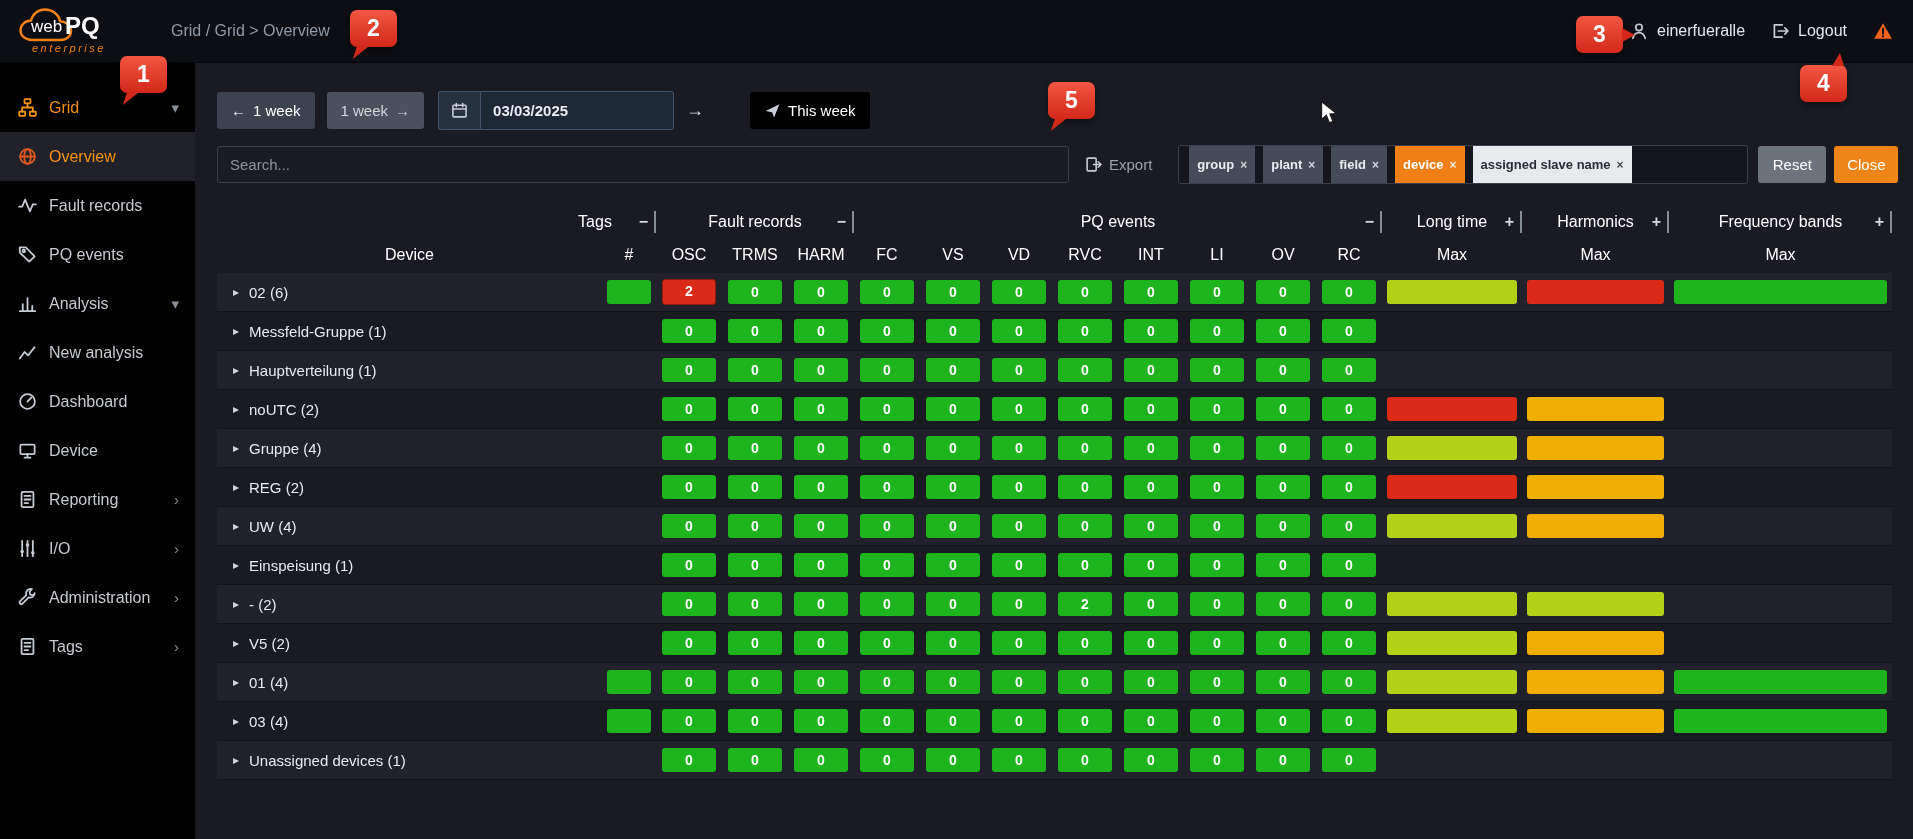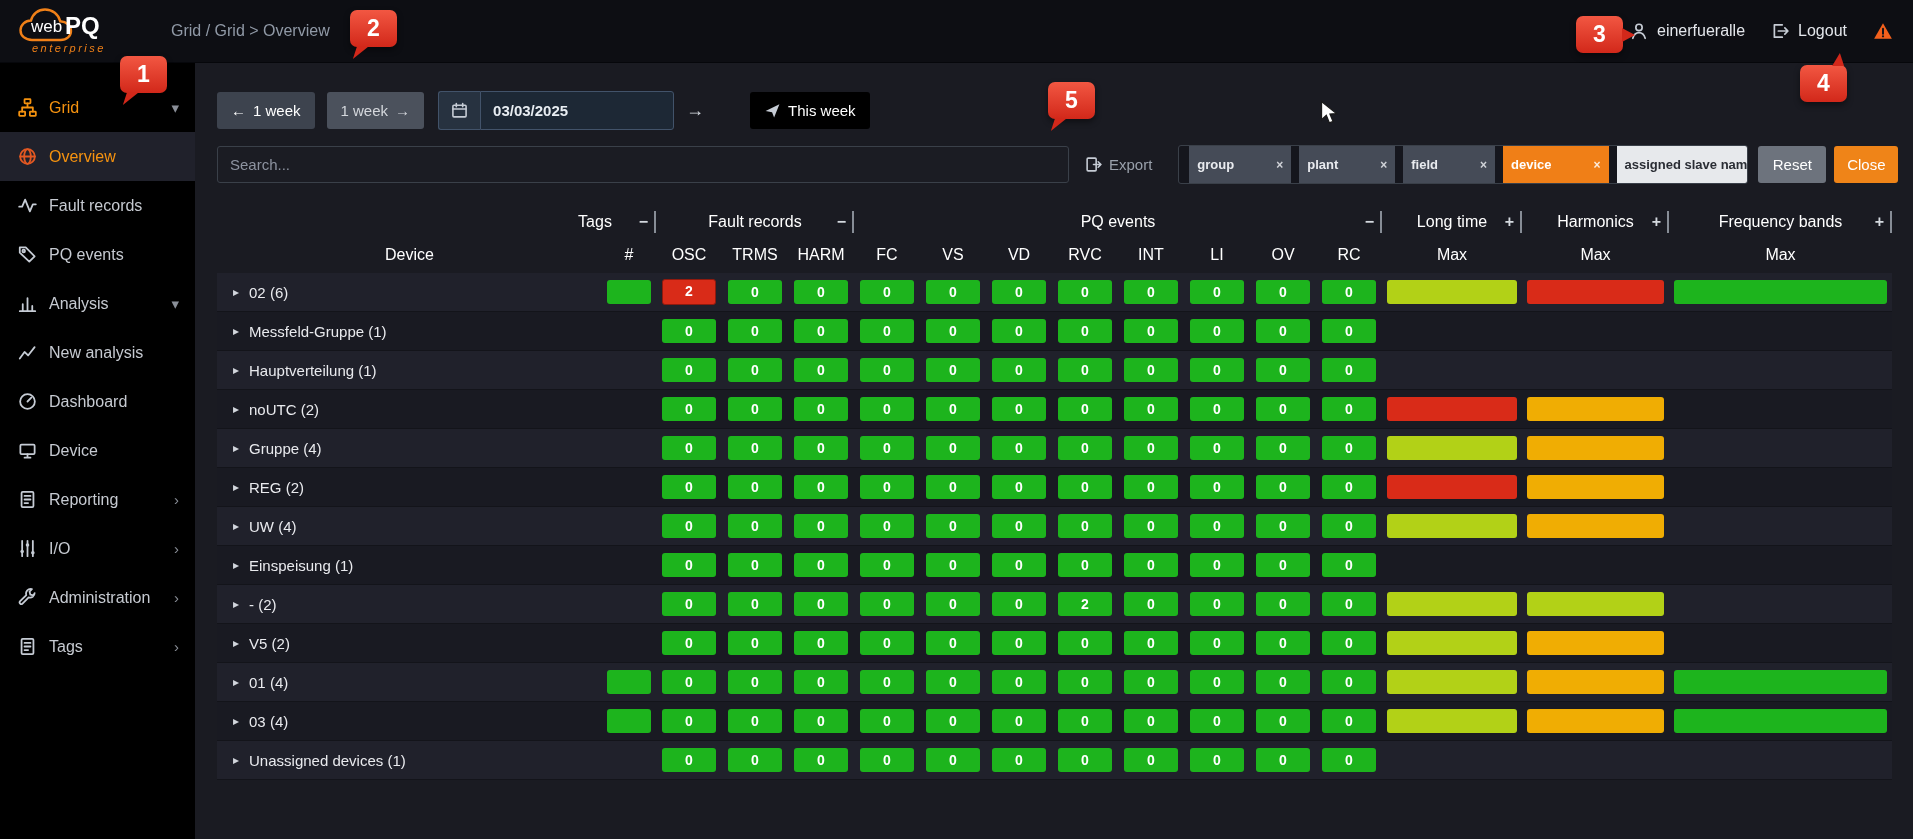--- a/index.html
+++ b/index.html
@@ -49,21 +49,21 @@
   .d-arrow{margin:0 12px;color:#d7dce2;font-size:18px;}
   
   .filterrow{display:flex;align-items:center;margin-top:15px;height:39px;}
   .search{width:852px;height:37px;background:#1b1c23;border:1px solid #3a4049;border-radius:3px;color:#dfe2e7;
     font-size:15px;font-family:inherit;padding:0 12px;box-sizing:border-box;}
   .search::placeholder{color:#8d93a0;}
   .export{margin-left:16px;display:flex;align-items:center;gap:7px;color:#99a0ab;font-size:15px;cursor:pointer;}
   .filterbox{margin-left:26px;width:570px;height:39px;border:1px solid #3a4049;background:#15161d;border-radius:3px;
     display:flex;align-items:center;gap:8px;padding:0 10px;box-sizing:border-box;overflow:hidden;}
   .fbadge{display:flex;align-items:center;height:22px;padding:14px 8px;border-radius:3px;font-size:13px;font-weight:bold;
-    white-space:nowrap;cursor:pointer;gap:36px;}
+    white-space:nowrap;cursor:pointer;}
   .fbadge .x{margin-left:6px;font-size:12px;opacity:.85;}
   .b-dark{background:#454b57;color:#e9ebef;}
   .b-orange{background:#f07f17;color:#fff;}
   .b-light{background:#e7e9ec;color:#2a2d34;}
   .reset{margin-left:10px;width:68px;height:37px;background:#6d737d;color:#fff;border:none;border-radius:3px;font-size:15px;font-family:inherit;cursor:pointer;}
   .closebtn{margin-left:8px;width:64px;height:37px;background:#ef8418;color:#fff;border:none;border-radius:3px;font-size:15px;font-family:inherit;cursor:pointer;}
   
   .table{margin-top:24px;width:1675px;}
   .grouprow{display:grid;grid-template-columns:317px 122px 198px 528px 140px 147px 223px;height:28px;align-items:center;}
   .gcell{position:relative;height:20px;display:flex;align-items:center;justify-content:center;color:#fff;font-size:16px;}

